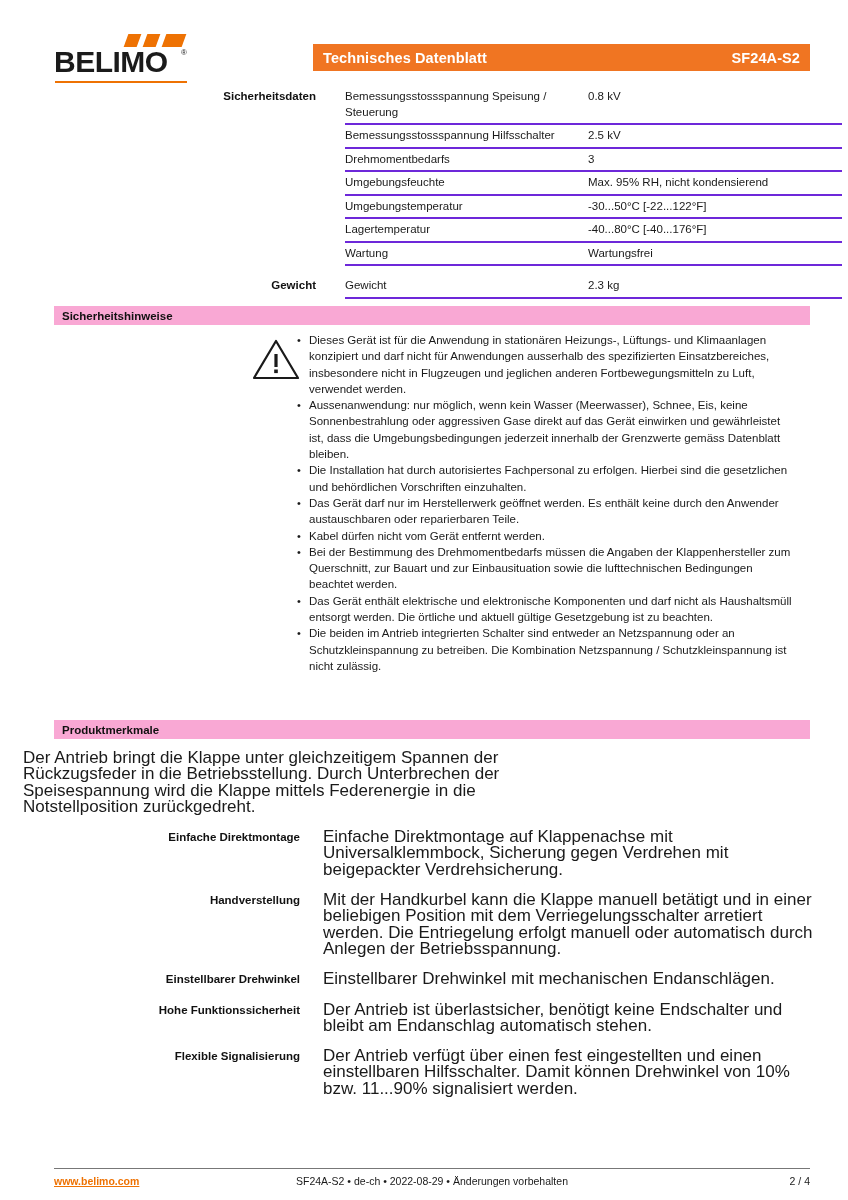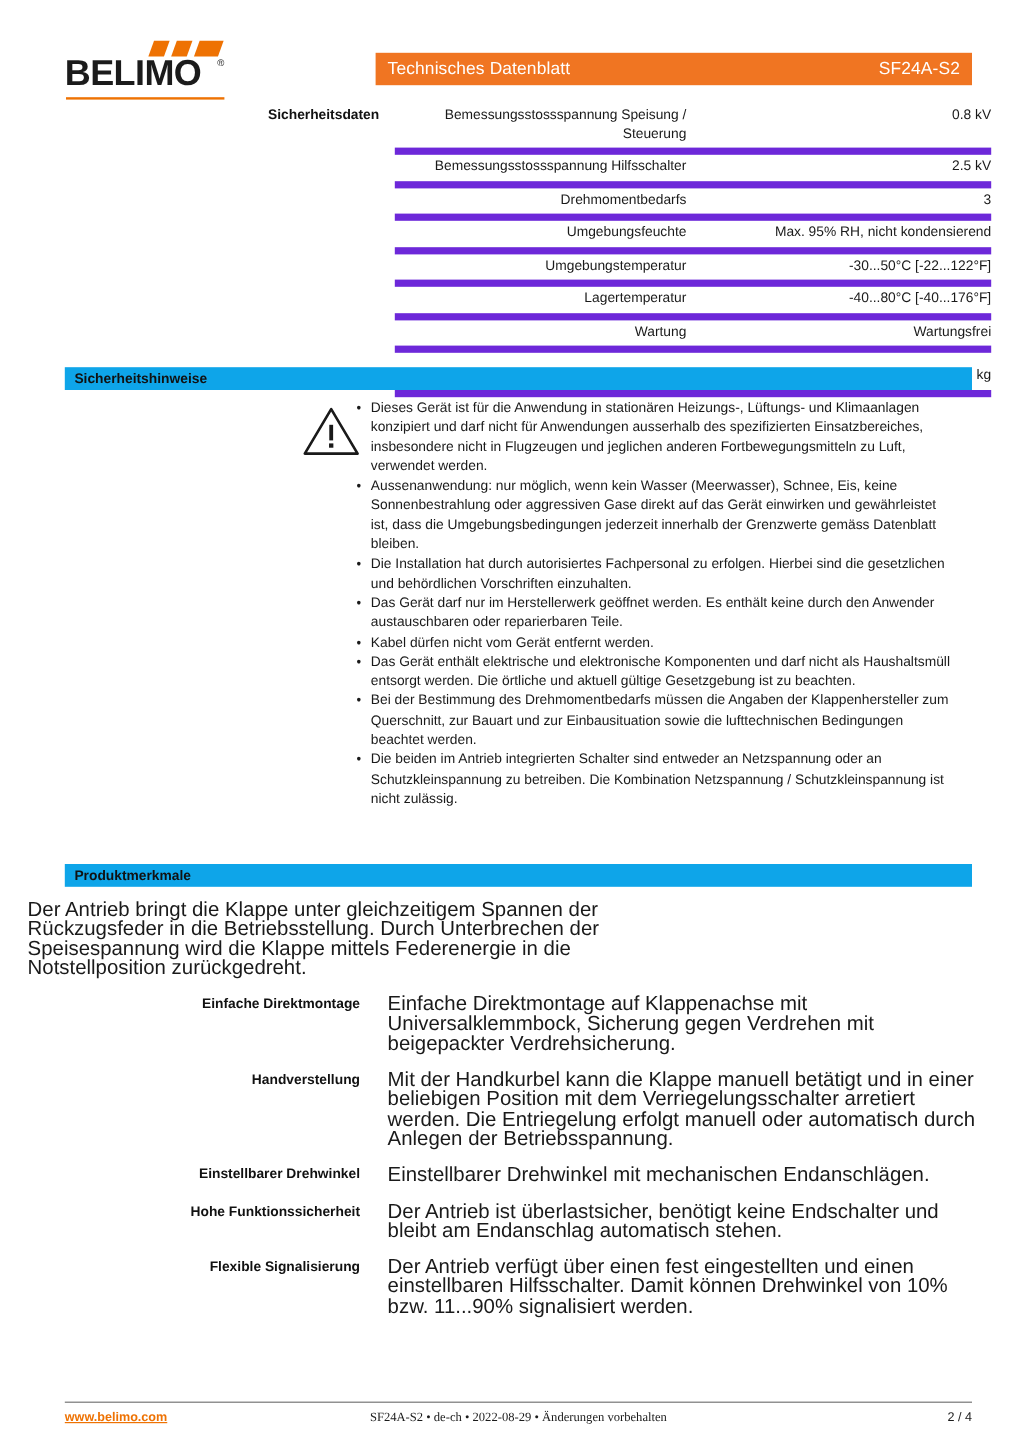--- a/index.html
+++ b/index.html
@@ -83,21 +83,21 @@
 
   .title-bar {
     position: absolute;
     left: 313px;
     top: 14px;
     width: 497px;
     height: 27px;
     background: #f07522;
     color: #ffffff;
     font-size: 14.5px;
-    font-weight: normal;
+    font-weight: bold;
     display: flex;
     align-items: center;
     justify-content: space-between;
     padding: 0 10px;
     box-sizing: border-box;
   }
   .title-bar .tb-left { letter-spacing: 0.1px; }
   .title-bar .tb-right { letter-spacing: 0.1px; }
 
   
@@ -121,27 +121,26 @@
     text-align: right;
     font-size: 11.5px;
     font-weight: bold;
     padding-top: 4px;
     padding-right: 0px;
     box-sizing: border-box;
     color: #111;
   }
   .spec-body {
     width: 497px;
-    margin-left: 13px;
-    display: flex;
-    border-bottom: 6px solid #6d28d9;
+    margin-left: 29px;
+    display: flex;
+    border-bottom: 2px solid #6d28d9;
     padding: 3px 0 3px 0;
     box-sizing: border-box;
     min-height: 19px;
-    text-align: right;
   }
   .spec-key {
     width: 243px;
     min-width: 243px;
     font-size: 11.5px;
     line-height: 15.5px;
     color: #1a1a1a;
   }
   .spec-val {
     flex: 1;
@@ -149,21 +148,21 @@
     line-height: 15.5px;
     color: #1a1a1a;
   }
 
   
   .section-bar {
     position: absolute;
     left: 54px;
     width: 756px;
     height: 19px;
-    background: #0ea5e9;
+    background: #f9a8d4;
     color: #111;
     font-size: 11.5px;
     font-weight: bold;
     display: flex;
     align-items: center;
     padding-left: 8px;
     box-sizing: border-box;
   }
 
   
@@ -248,21 +247,20 @@
   .footer-left {
     color: #ee7203;
     width: 200px;
     font-weight: bold;
     font-size: 10.5px;
   }
   .footer-center {
     flex: 1;
     text-align: center;
     color: #1a1a1a;
-    font-family: Liberation Serif, serif;
   }
   .footer-right {
     width: 200px;
     text-align: right;
     color: #1a1a1a;
   }
 </style>
 </head>
 <body>
 
@@ -360,22 +358,22 @@
         <rect x="22.4" y="16" width="3.2" height="13" fill="#1a1a1a"></rect>
         <rect x="22.2" y="31.5" width="3.6" height="3.6" fill="#1a1a1a"></rect>
       </svg>
     </div>
     <div class="bullets">
         <div class="bullet">Dieses Gerät ist für die Anwendung in stationären Heizungs-, Lüftungs- und Klimaanlagen konzipiert und darf nicht für Anwendungen ausserhalb des spezifizierten Einsatzbereiches, insbesondere nicht in Flugzeugen und jeglichen anderen Fortbewegungsmitteln zu Luft, verwendet werden.</div>
         <div class="bullet">Aussenanwendung: nur möglich, wenn kein Wasser (Meerwasser), Schnee, Eis, keine Sonnenbestrahlung oder aggressiven Gase direkt auf das Gerät einwirken und gewährleistet ist, dass die Umgebungsbedingungen jederzeit innerhalb der Grenzwerte gemäss Datenblatt bleiben.</div>
         <div class="bullet">Die Installation hat durch autorisiertes Fachpersonal zu erfolgen. Hierbei sind die gesetzlichen und behördlichen Vorschriften einzuhalten.</div>
         <div class="bullet">Das Gerät darf nur im Herstellerwerk geöffnet werden. Es enthält keine durch den Anwender austauschbaren oder reparierbaren Teile.</div>
         <div class="bullet">Kabel dürfen nicht vom Gerät entfernt werden.</div>
+        <div class="bullet">Bei der Bestimmung des Drehmomentbedarfs müssen die Angaben der Klappenhersteller zum Querschnitt, zur Bauart und zur Einbausituation sowie die lufttechnischen Bedingungen beachtet werden.</div>
         <div class="bullet">Das Gerät enthält elektrische und elektronische Komponenten und darf nicht als Haushaltsmüll entsorgt werden. Die örtliche und aktuell gültige Gesetzgebung ist zu beachten.</div>
-        <div class="bullet">Bei der Bestimmung des Drehmomentbedarfs müssen die Angaben der Klappenhersteller zum Querschnitt, zur Bauart und zur Einbausituation sowie die lufttechnischen Bedingungen beachtet werden.</div>
         <div class="bullet">Die beiden im Antrieb integrierten Schalter sind entweder an Netzspannung oder an Schutzkleinspannung zu betreiben. Die Kombination Netzspannung / Schutzkleinspannung ist nicht zulässig.</div>
       </div>
   </div>
 
   <div class="section-bar" style="top:720px;">
     <span>Produktmerkmale</span>
   </div>
 
   <div class="features">
       <div class="feature-row">

